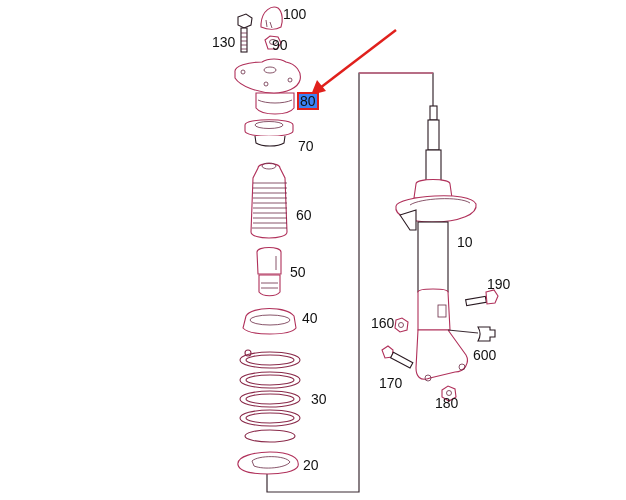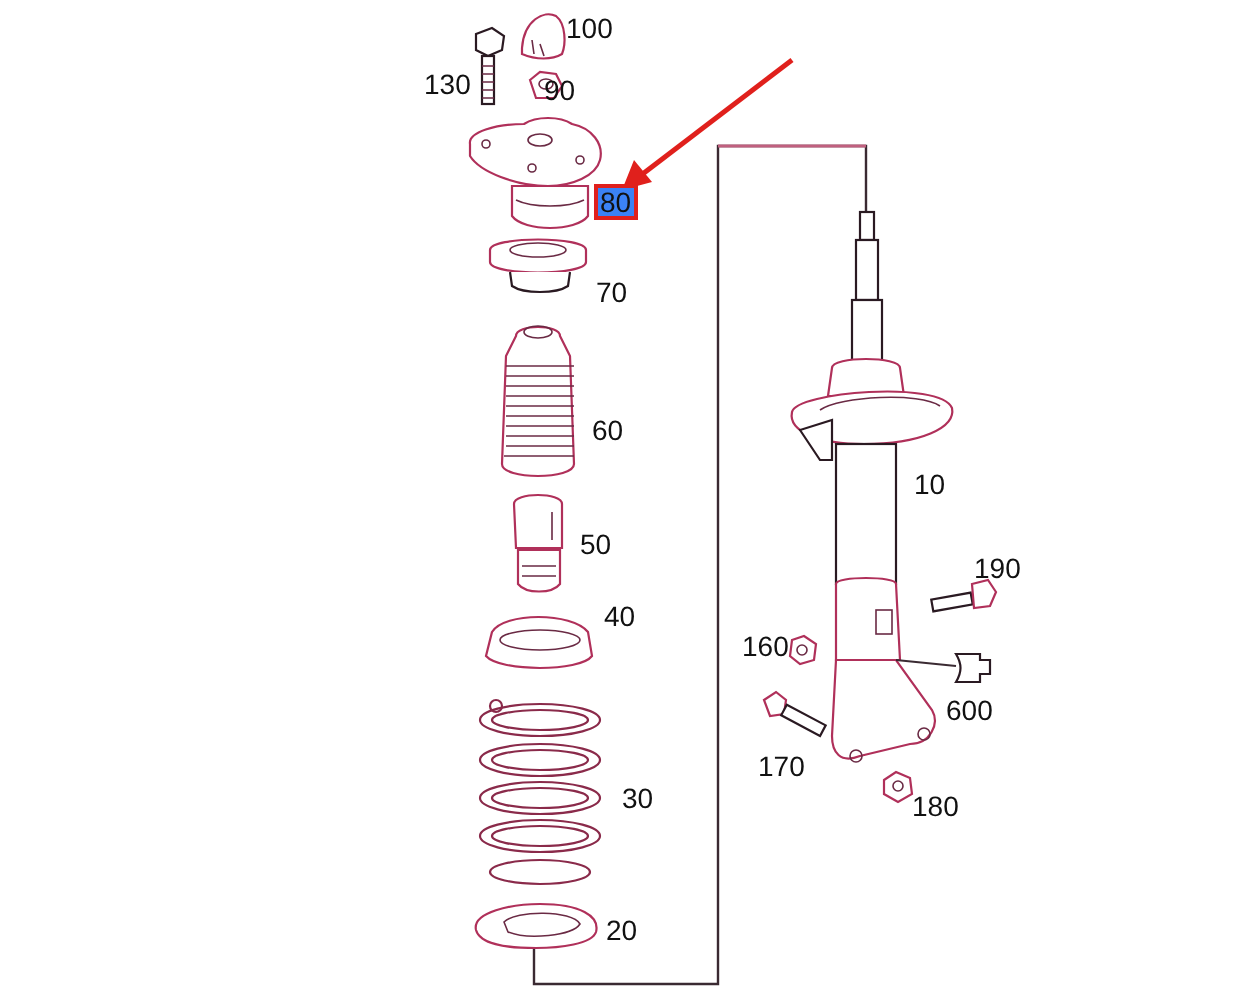--- a/index.html
+++ b/index.html
@@ -147,21 +147,21 @@
   </g>
 </svg>
 
 <span class="label" style="left:283px;top:7px;">100</span>
 <span class="label" style="left:212px;top:35px;">130</span>
 <span class="label" style="left:272px;top:38px;">90</span>
 <span class="label highlight" style="left:297px;top:92px;">80</span>
 <span class="label" style="left:298px;top:139px;">70</span>
 <span class="label" style="left:296px;top:208px;">60</span>
 <span class="label" style="left:290px;top:265px;">50</span>
-<span class="label" style="left:302px;top:301px;text-align:right;">40</span>
+<span class="label" style="left:302px;top:311px;text-align:right;">40</span>
 <span class="label" style="left:311px;top:392px;">30</span>
 <span class="label" style="left:303px;top:458px;">20</span>
 <span class="label" style="left:457px;top:235px;">10</span>
 <span class="label" style="left:487px;top:277px;">190</span>
 <span class="label" style="left:371px;top:316px;">160</span>
 <span class="label" style="left:473px;top:348px;">600</span>
 <span class="label" style="left:379px;top:376px;">170</span>
-<span class="label" style="left:456px;top:396px;">180</span>
+<span class="label" style="left:435px;top:396px;">180</span>
 
 </body></html>

